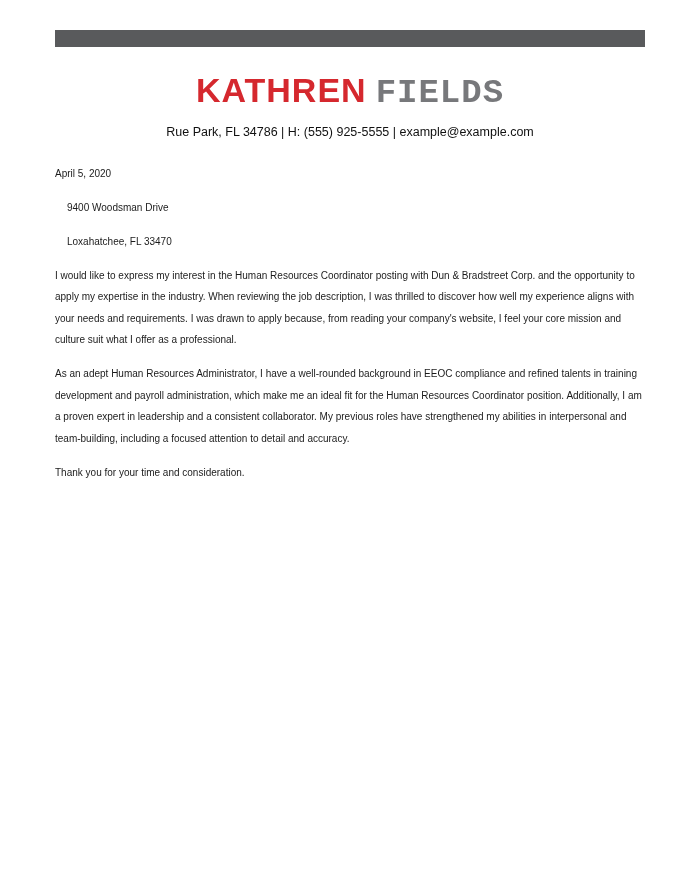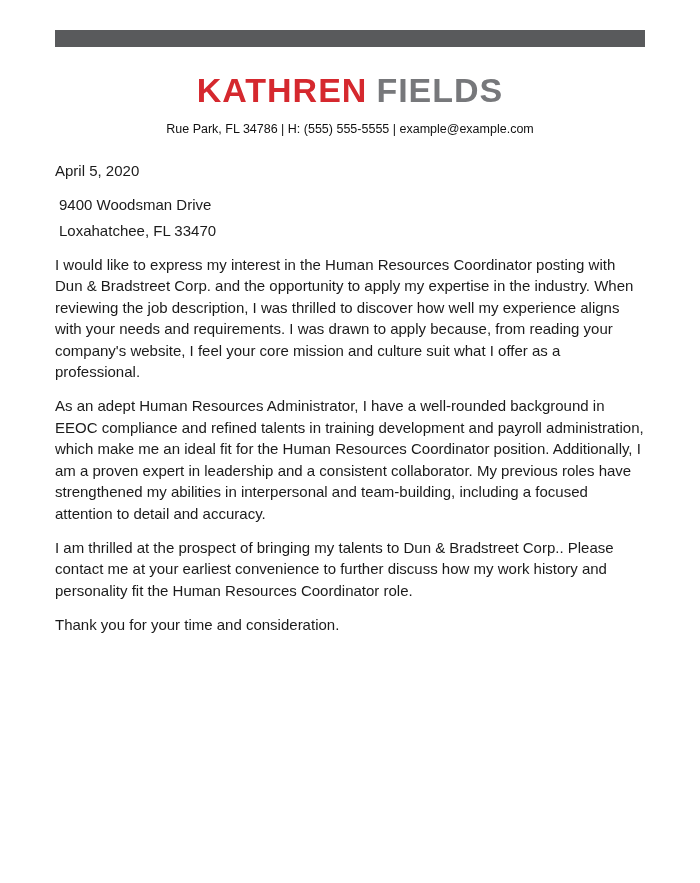--- a/index.html
+++ b/index.html
@@ -37,64 +37,64 @@
     font-weight: bold;
     letter-spacing: 1px;
     line-height: 1.1;
   }
   .name .first {
     color: var(--accent-red);
     margin-right: 9px;
   }
   .name .last {
     color: var(--name-gray);
+    font-family: Liberation Mono, monospace;
   }
   .contact {
     text-align: center;
     font-size: 12.5px;
     color: #111111;
     margin-bottom: 24px;
   }
   .letter-body {
-    font-size: 15px;
+    font-size: 10px;
     line-height: 21.5px;
   }
   .letter-body p,
   .letter-body .block {
     margin: 0 0 12.5px 0;
   }
   .letter-body .line {
-    margin: 4px;
+    margin: 12px;
   }
 </style>
 </head>
 <body>
 
 <div class="page">
 
   <div class="top-bar"></div>
 
   <h1 class="name"><span class="first">KATHREN</span><span class="last">FIELDS</span></h1>
 
-  <div class="contact">Rue Park, FL 34786 | H: (555) 555-5555 | example@example.com</div>
+  <div class="contact">Rue Park, FL 34786 | H: (555) 925-5555 | example@example.com</div>
 
   <div class="letter-body">
 
     <p>April 5, 2020</p>
 
 
     <div class="block">
       <div class="line">9400 Woodsman Drive</div>
       <div class="line">Loxahatchee, FL 33470</div>
     </div>
 
 
     <p>I would like to express my interest in the Human Resources Coordinator posting with Dun &amp; Bradstreet Corp. and the opportunity to apply my expertise in the industry. When reviewing the job description, I was thrilled to discover how well my experience aligns with your needs and requirements. I was drawn to apply because, from reading your company's website, I feel your core mission and culture suit what I offer as a professional.</p>
 
     <p>As an adept Human Resources Administrator, I have a well-rounded background in EEOC compliance and refined talents in training development and payroll administration, which make me an ideal fit for the Human Resources Coordinator position. Additionally, I am a proven expert in leadership and a consistent collaborator. My previous roles have strengthened my abilities in interpersonal and team-building, including a focused attention to detail and accuracy.</p>
 
-    <p>I am thrilled at the prospect of bringing my talents to Dun &amp; Bradstreet Corp.. Please contact me at your earliest convenience to further discuss how my work history and personality fit the Human Resources Coordinator role.</p>
 
     <p>Thank you for your time and consideration.</p>
 
 
   </div>
 </div>
 
 </body></html>

